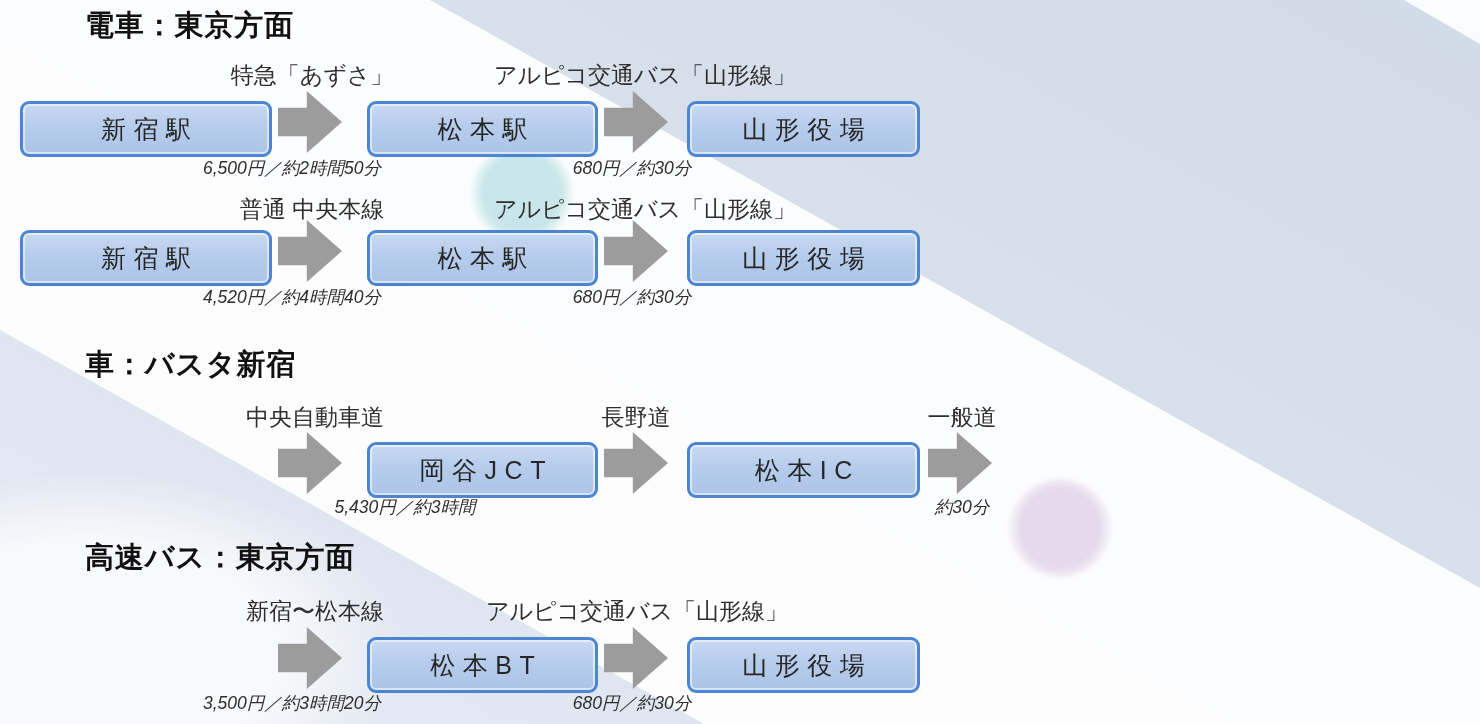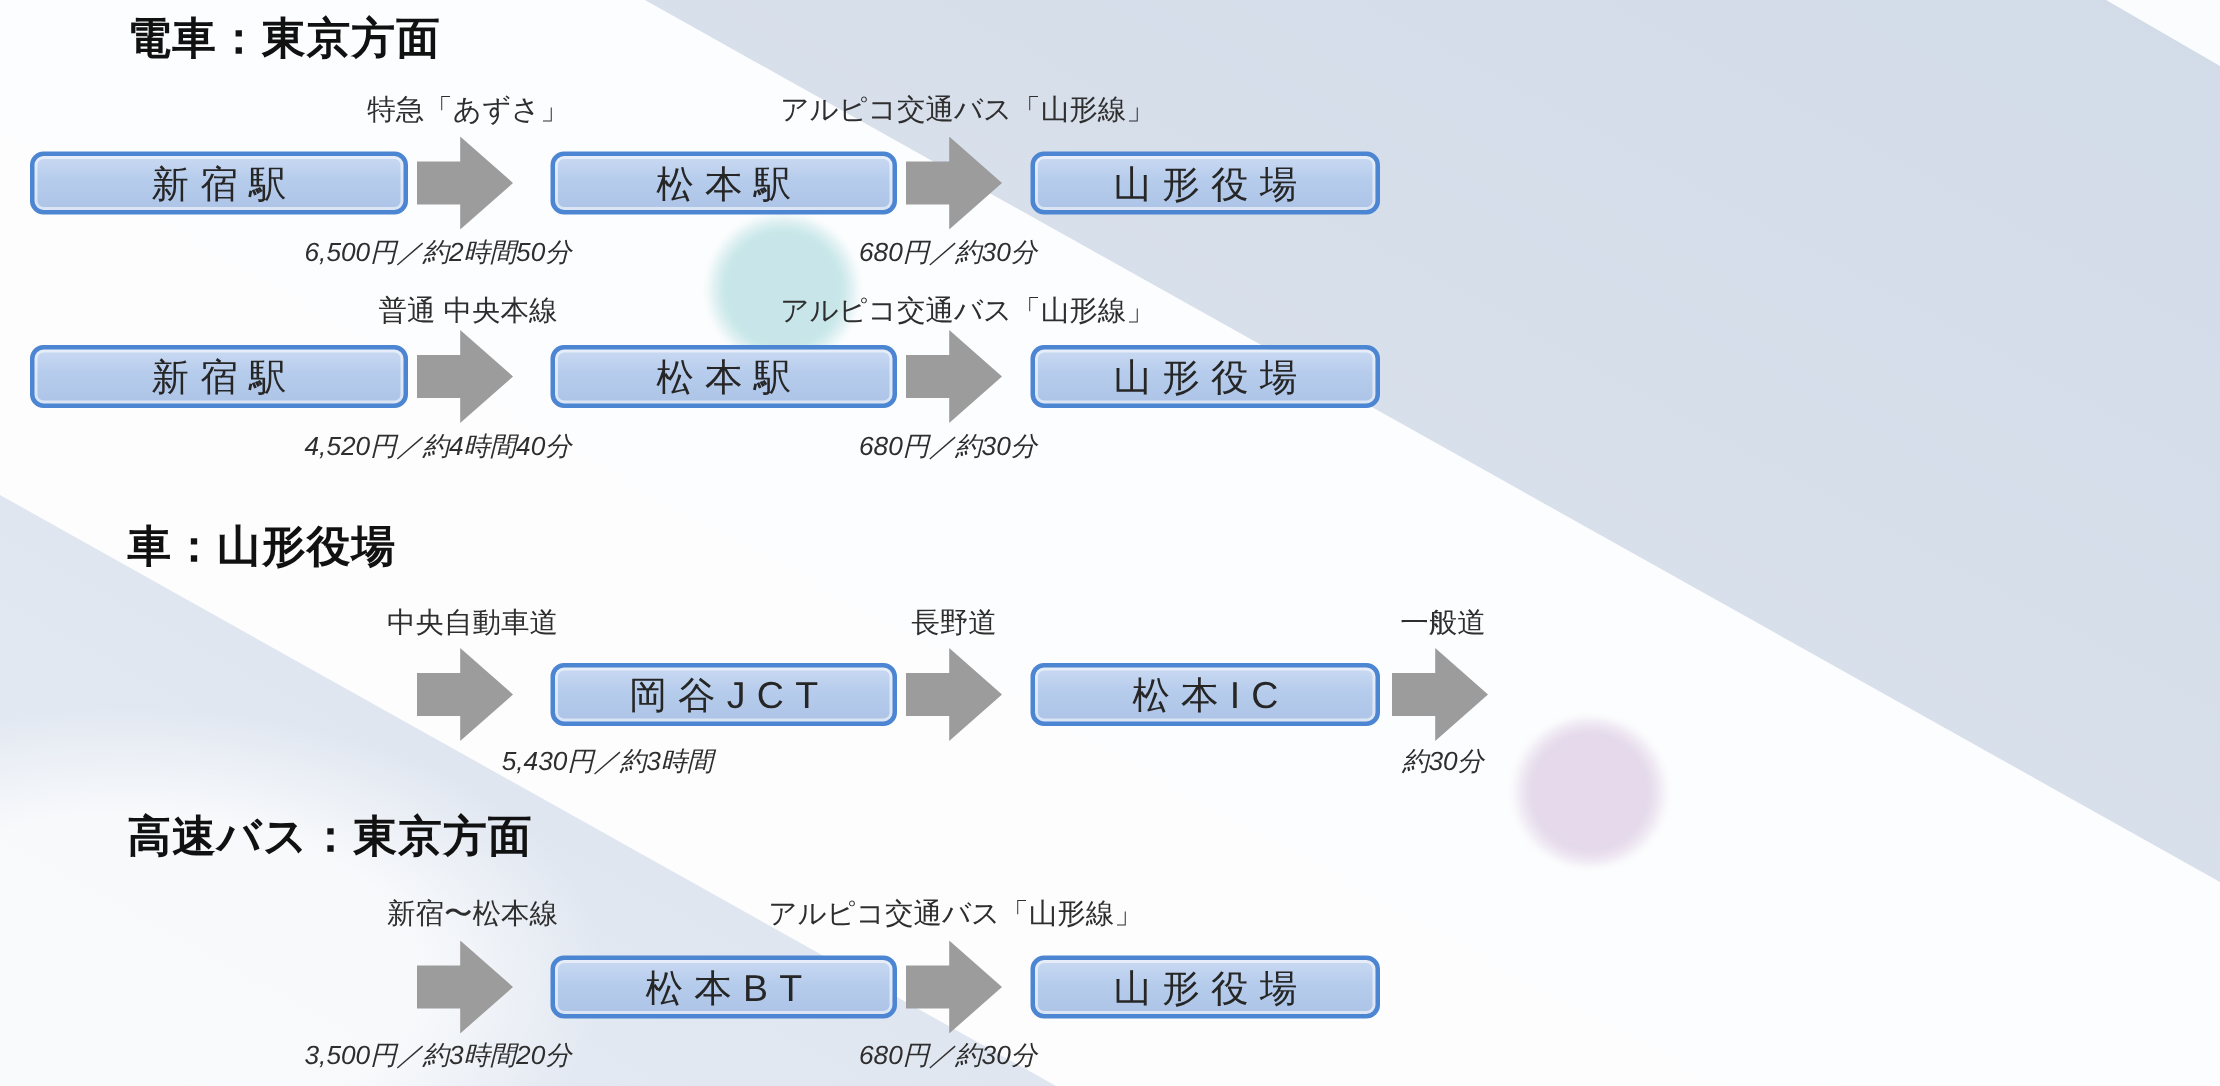--- a/index.html
+++ b/index.html
@@ -21,32 +21,32 @@
     background:radial-gradient(ellipse 420px 240px at 6% 90%,rgba(255,255,255,.75) 0 45%,rgba(255,255,255,0) 75%);
   }
   .blob{position:absolute;border-radius:50%;filter:blur(2px);}
   .blob-teal{left:471px;top:143px;width:102px;height:100px;
     background:radial-gradient(circle,rgba(148,208,212,.5) 0 55%,rgba(148,208,212,0) 74%);}
   .blob-purple{left:1008px;top:478px;width:104px;height:100px;
     background:radial-gradient(circle,rgba(206,182,216,.5) 0 55%,rgba(206,182,216,0) 74%);}
   .heading{position:absolute;margin:0;font-size:29px;font-weight:bold;color:#111;
     letter-spacing:.03em;white-space:nowrap;}
   .box{
-    position:absolute;height:42px;box-sizing:border-box;
+    position:absolute;height:56px;box-sizing:border-box;
     border:3px solid #4c86d2;border-radius:9px;
     background:linear-gradient(180deg,#c9d9f2 0%,#b6ccec 45%,#adc4e7 100%);
     box-shadow:inset 0 0 0 2px rgba(255,255,255,.55);
     display:flex;align-items:center;justify-content:center;
     font-size:25px;letter-spacing:.3em;padding-left:.3em;color:#262626;white-space:nowrap;
   }
   .arrow{
     position:absolute;width:64px;height:62px;background:#9c9c9c;
     clip-path:polygon(0 27%,45% 27%,45% 0,100% 50%,45% 100%,45% 73%,0 73%);
   }
-  .leg-label{position:absolute;transform:translateX(-50%);font-size:19px;
+  .leg-label{position:absolute;transform:translateX(-50%);font-size:23px;
     white-space:nowrap;color:#2e2e2e;}
   .price{position:absolute;transform:translateX(-50%);font-size:17.5px;
     white-space:nowrap;color:#2e2e2e;font-style:italic;}
   .note{position:absolute;font-size:17.5px;white-space:nowrap;color:#2e2e2e;}
 </style>
 </head>
 <body>
 
 <div class="canvas">
 
@@ -75,21 +75,21 @@
 
   <div class="box" style="left:20px;top:230px;width:252px">新宿駅</div>
   <div class="arrow" style="left:278px;top:220px"></div>
   <div class="box" style="left:367px;top:230px;width:231px">松本駅</div>
   <div class="arrow" style="left:604px;top:220px"></div>
   <div class="box" style="left:687px;top:230px;width:233px">山形役場</div>
 
   <div class="price" style="left:292px;top:285px">4,520円／約4時間40分</div>
   <div class="price" style="left:632px;top:285px">680円／約30分</div>
 
-  <h2 class="heading" style="left:85px;top:345px">車：山形役場</h2>
+  <h2 class="heading" style="left:85px;top:345px">車：バスタ新宿</h2>
 
   <div class="leg-label" style="left:315px;top:402px">中央自動車道</div>
   <div class="leg-label" style="left:636px;top:402px">長野道</div>
   <div class="leg-label" style="left:962px;top:402px">一般道</div>
 
   <div class="arrow" style="left:278px;top:432px"></div>
   <div class="box" style="left:367px;top:442px;width:231px">岡谷JCT</div>
   <div class="arrow" style="left:604px;top:432px"></div>
   <div class="box" style="left:687px;top:442px;width:233px">松本IC</div>
   <div class="arrow" style="left:928px;top:432px"></div>

